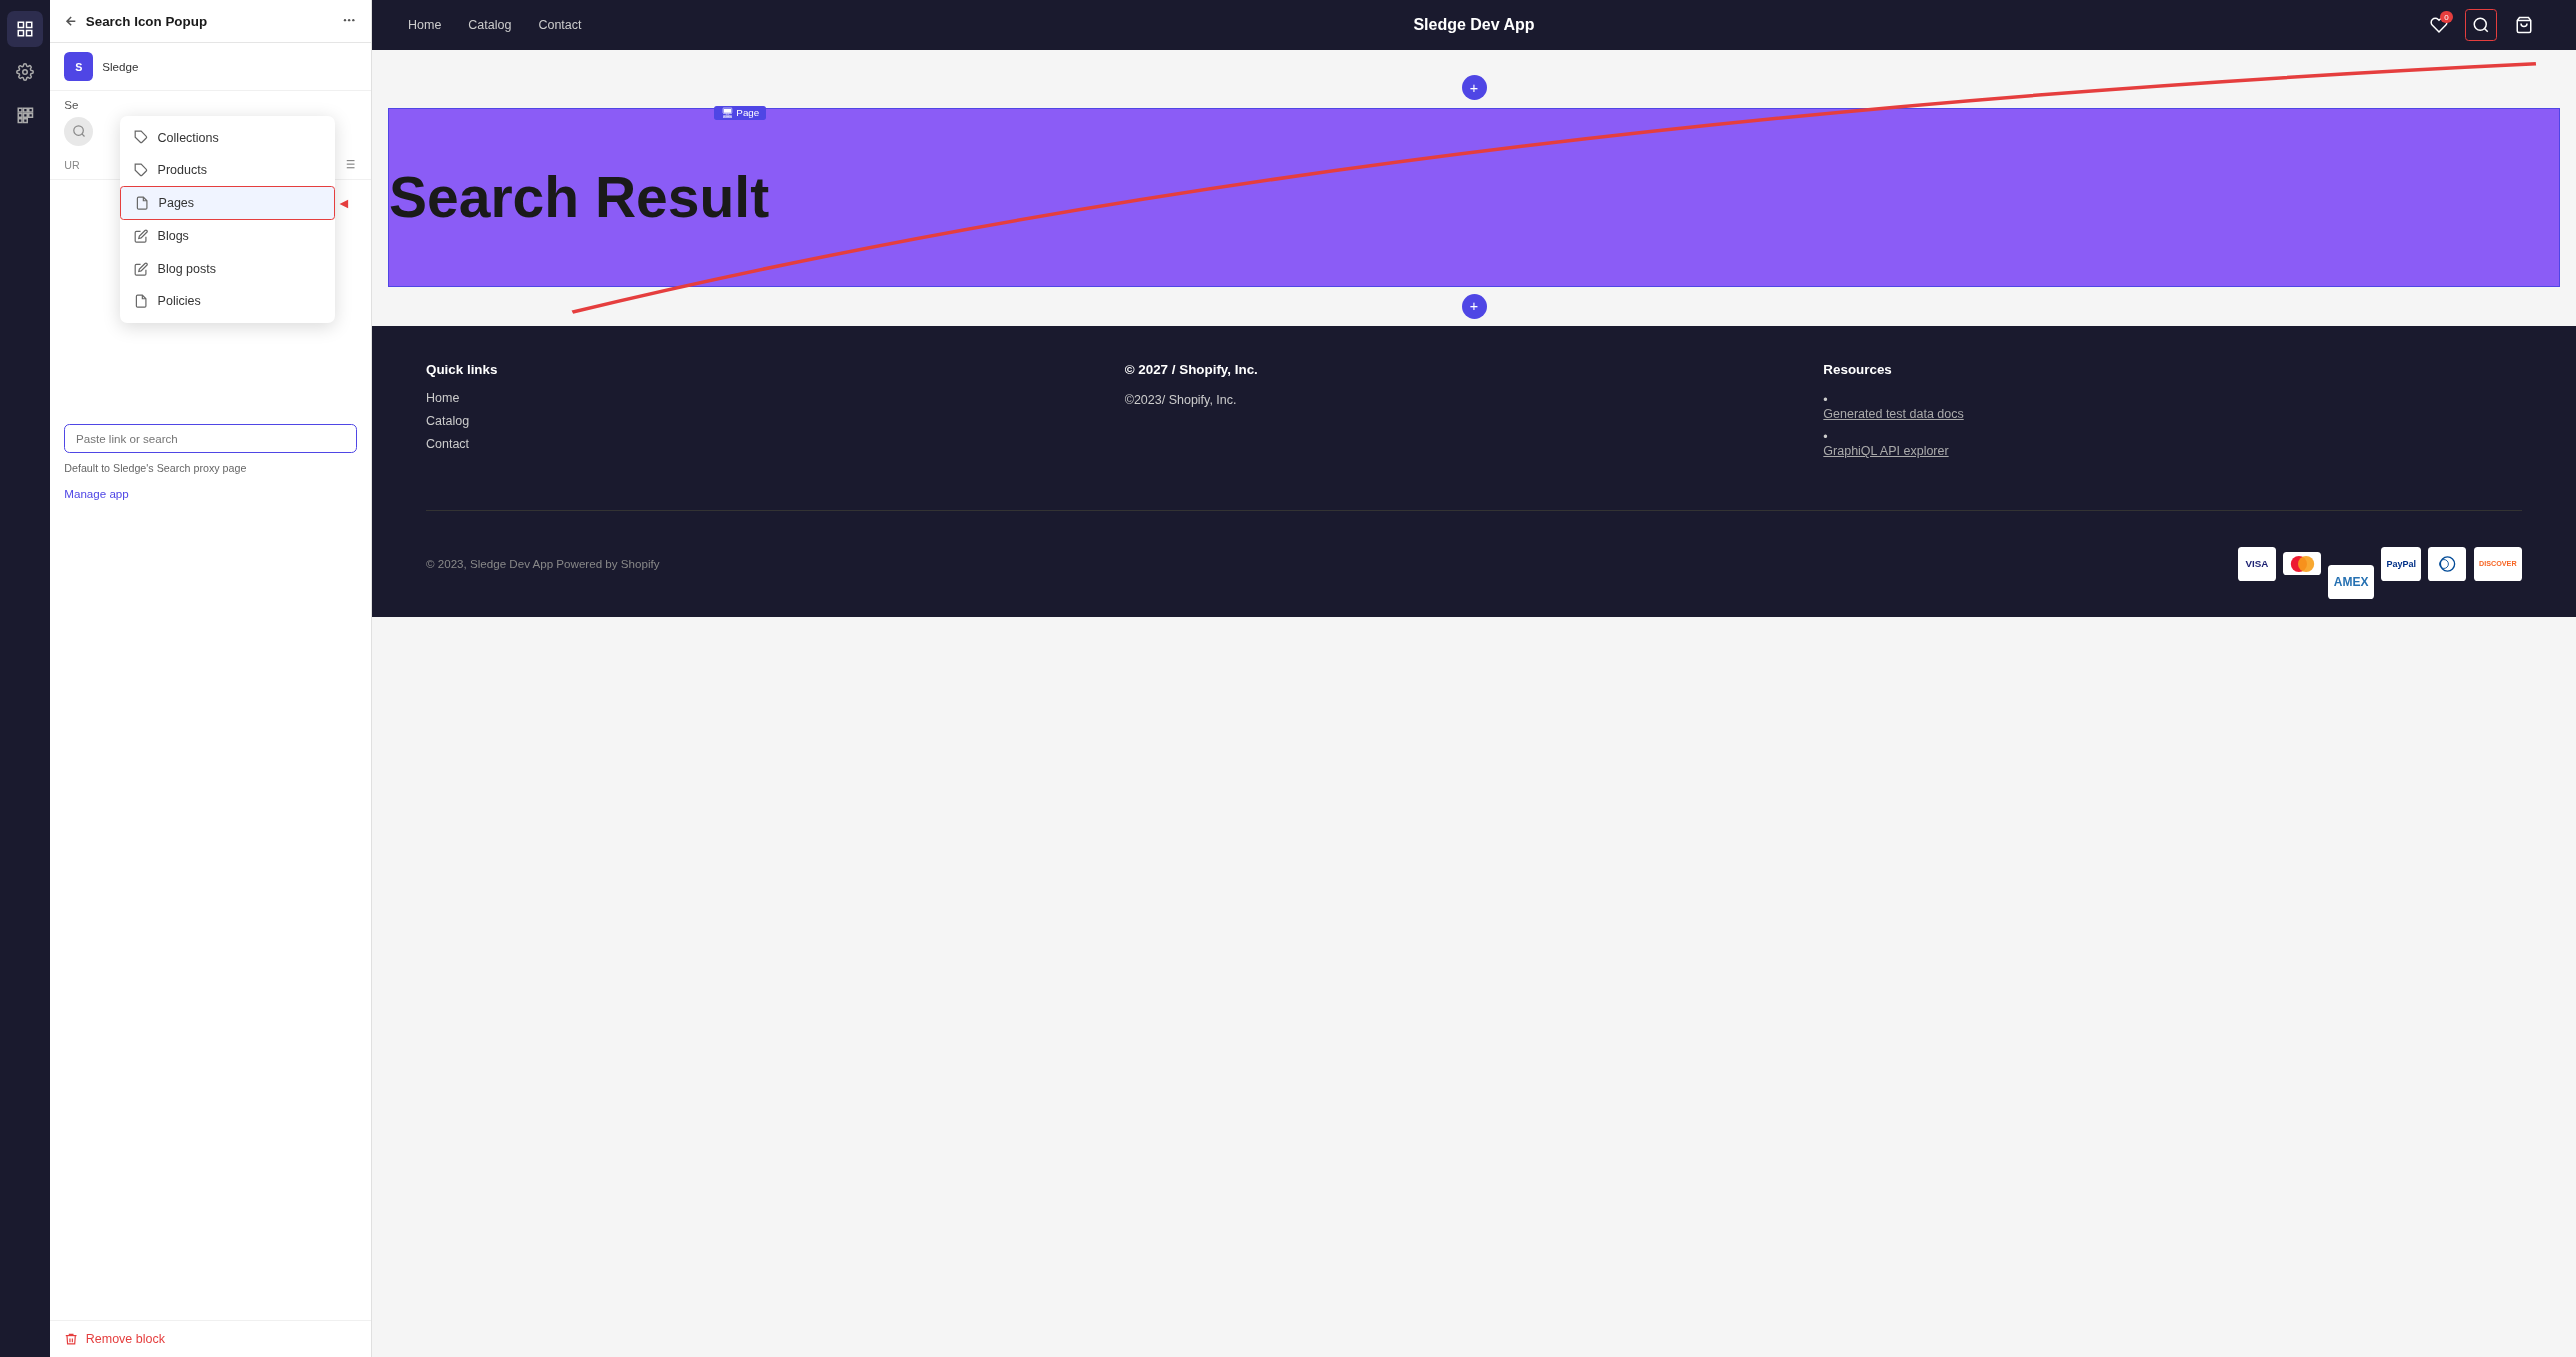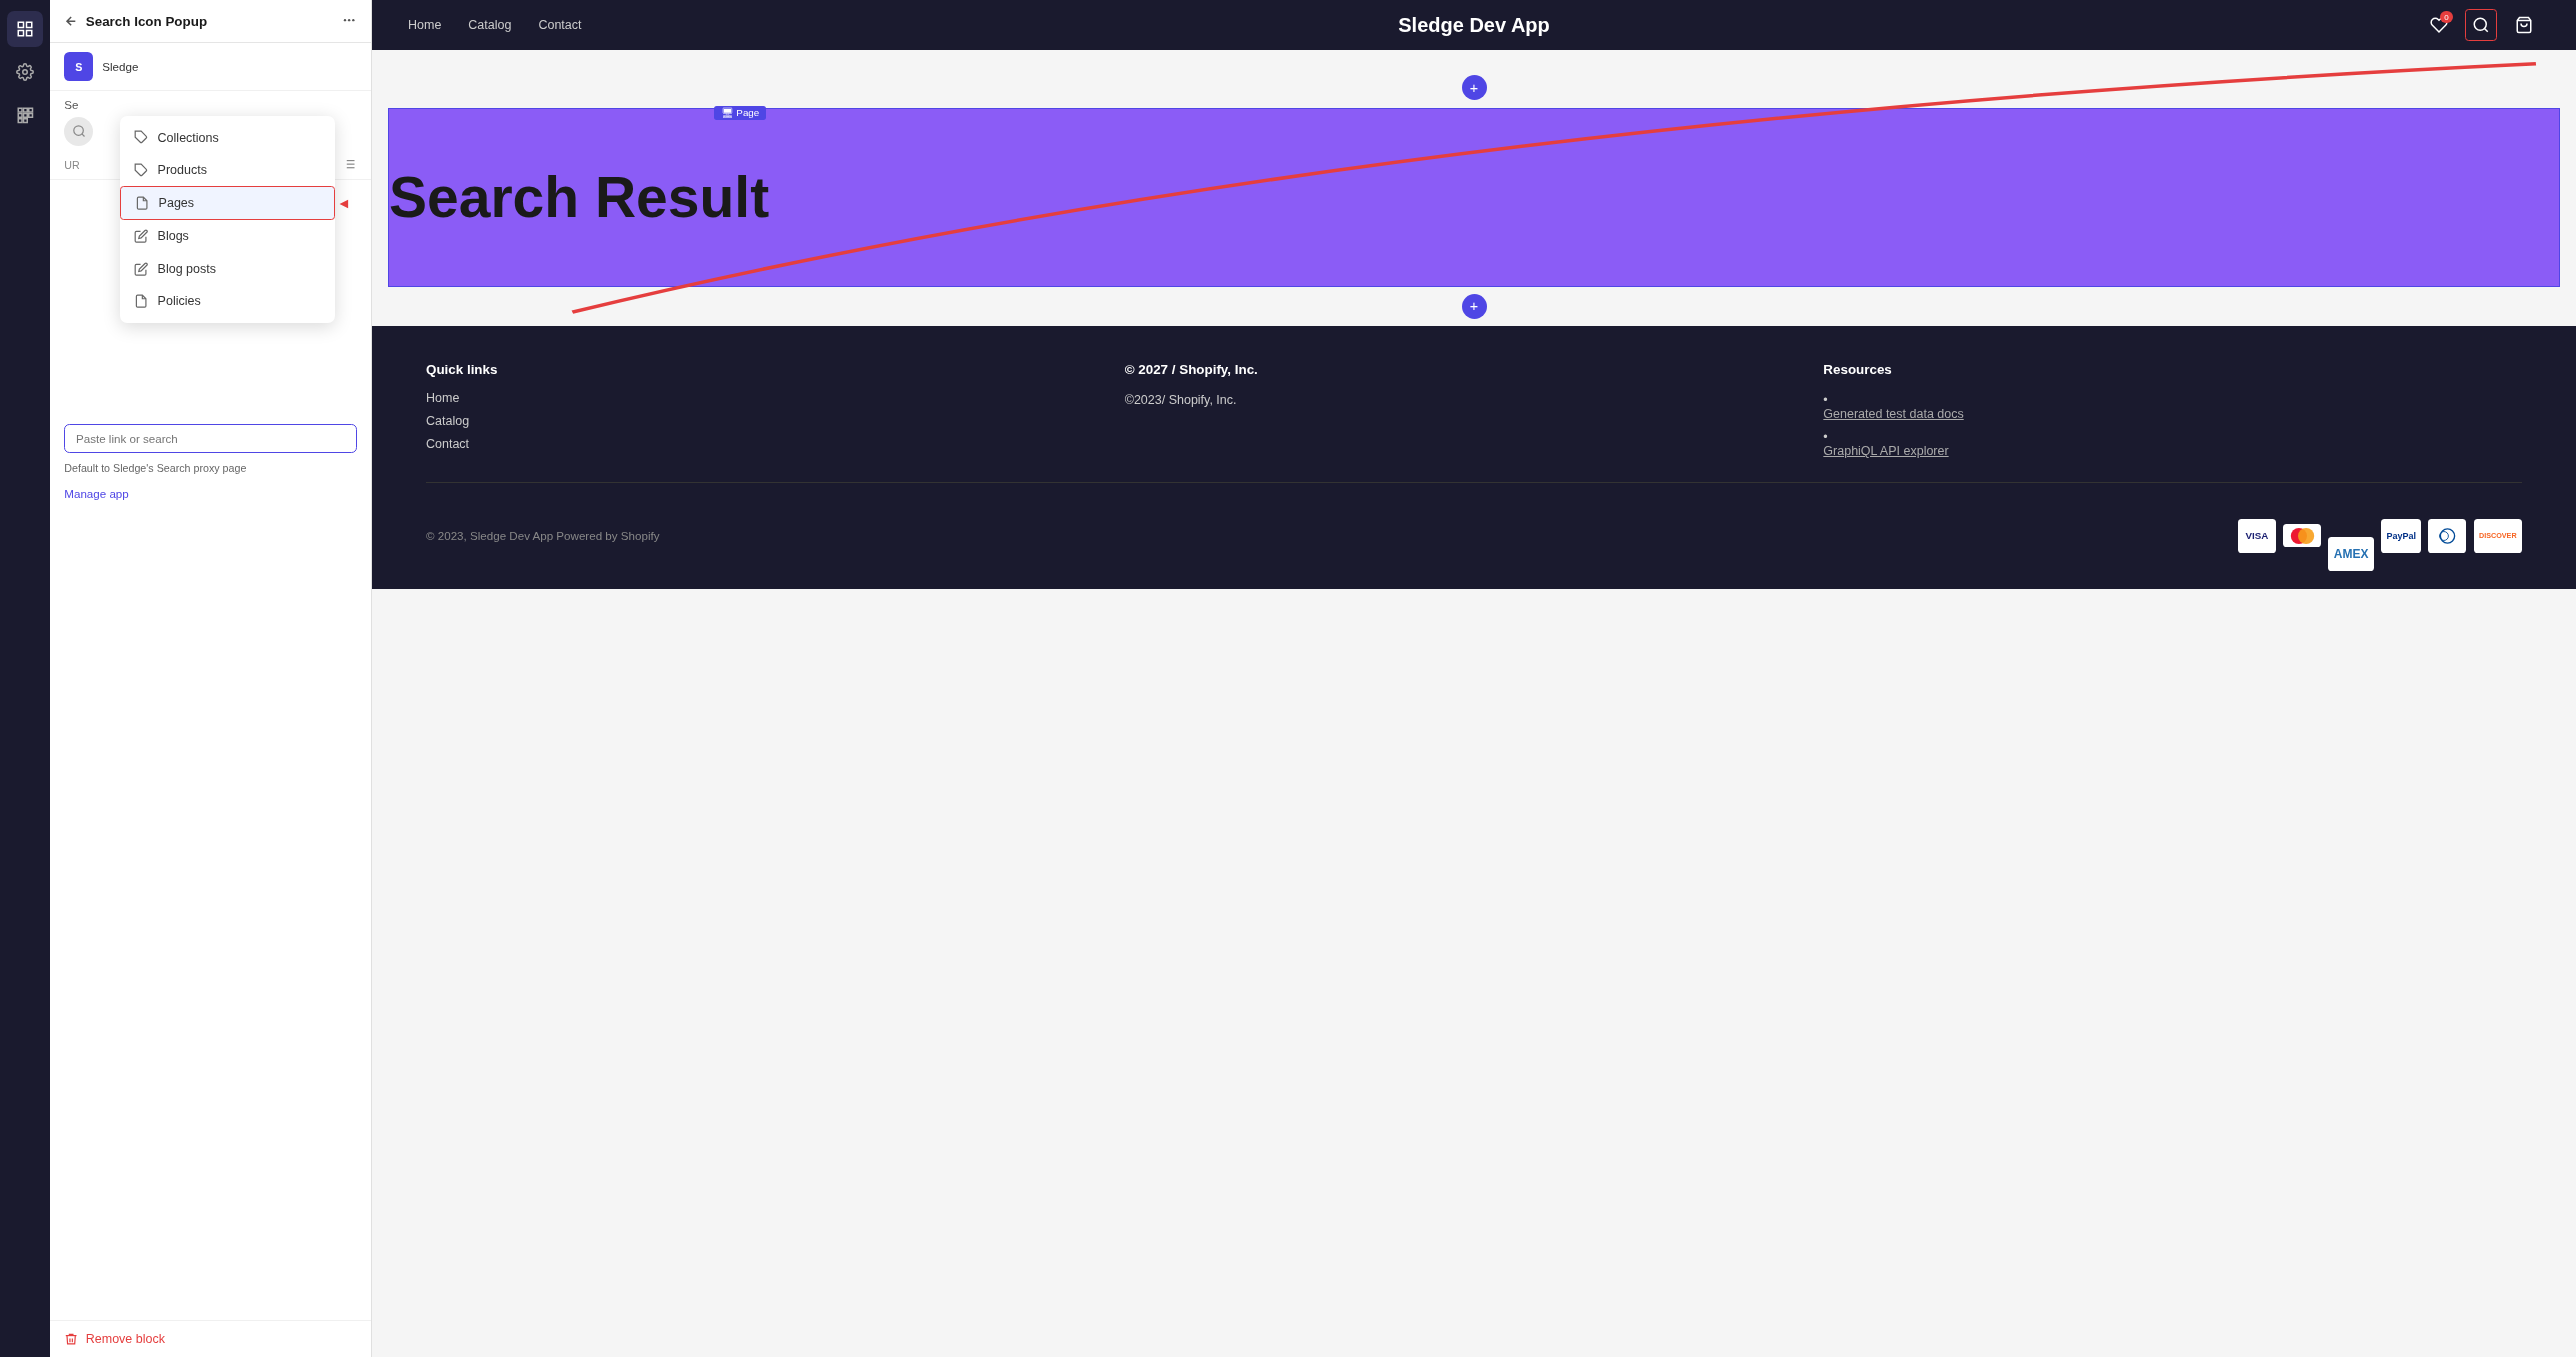--- a/index.html
+++ b/index.html
@@ -168,21 +168,21 @@
     }
     .store-nav-links {
       display: flex; gap: 27px;
       font-size: 12.5px;
     }
     .store-nav-link {
       color: #ccc; text-decoration: none; cursor: pointer;
     }
     .store-nav-brand {
       position: absolute; left: 50%; transform: translateX(-50%);
-      font-size: 20px; font-weight: bold; color: #fff;
+      font-size: 16px; font-weight: bold; color: #fff;
     }
     .store-nav-icons {
       margin-left: auto;
       display: flex; gap: 10.7px; align-items: center;
     }
     .nav-icon-btn {
       background: none; border: none; cursor: pointer;
       color: #fff; position: relative;
       width: 32px; height: 32px;
       display: flex; align-items: center; justify-content: center;
@@ -224,21 +224,21 @@
 
     
     .store-footer {
       background: #1a1a2e;
       padding: 36px 54px 18px;
     }
     .footer-top {
       display: flex; gap: 0;
       color: #fff;
       border-bottom: 0.9px solid #333;
-      padding-bottom: 16px;
+      padding-bottom: 44px;
       margin-bottom: 18px;
     }
     .footer-col { flex: 1; }
     .footer-col-title { font-size: 13.4px; font-weight: bold; color: #fff; margin-bottom: 14.3px; }
     .footer-link { display: block; font-size: 12.5px; color: #ccc; margin-bottom: 9px; text-decoration: none; }
     .footer-bullet-link {
       display: block; font-size: 12.5px; color: #aaa; margin-bottom: 7.2px;
       text-decoration: underline; cursor: pointer;
     }
     .footer-copyright { font-size: 12.5px; color: #ccc; }

